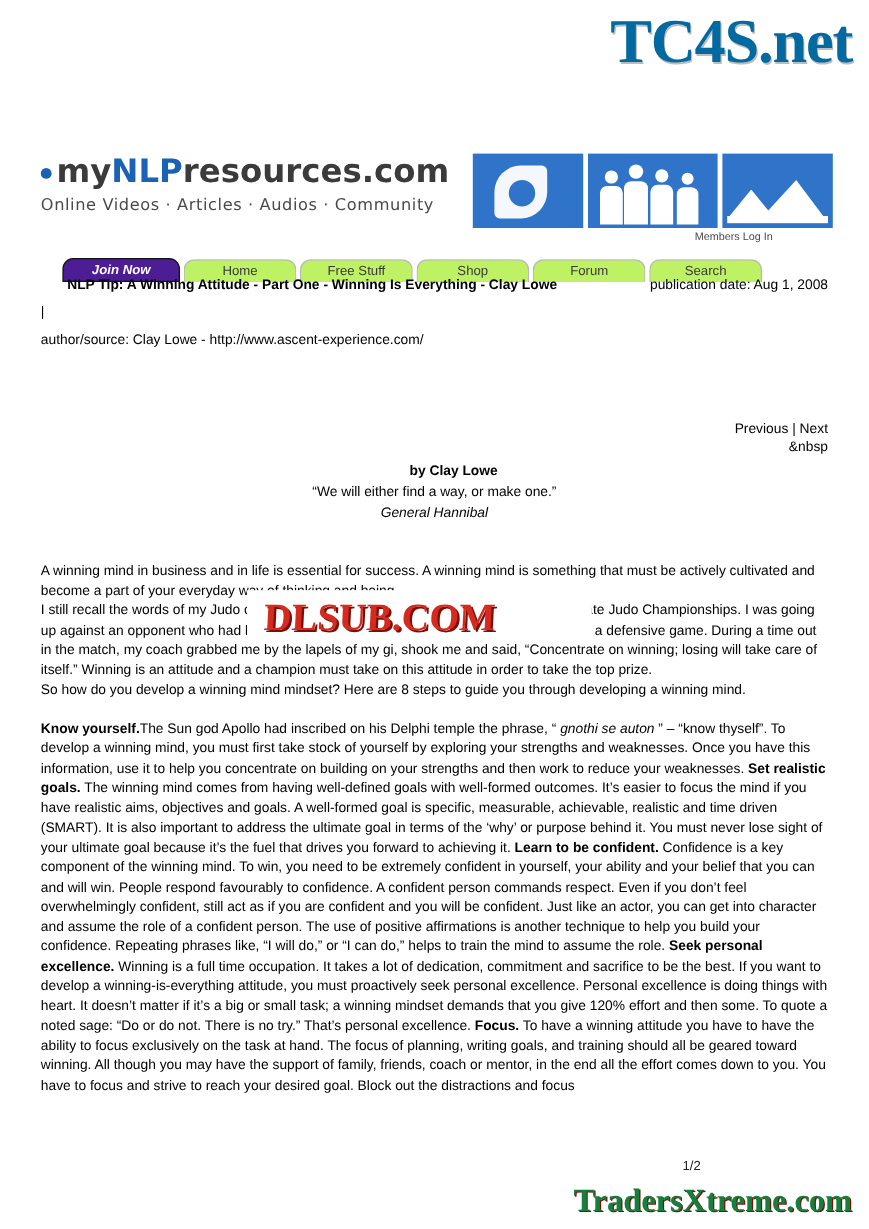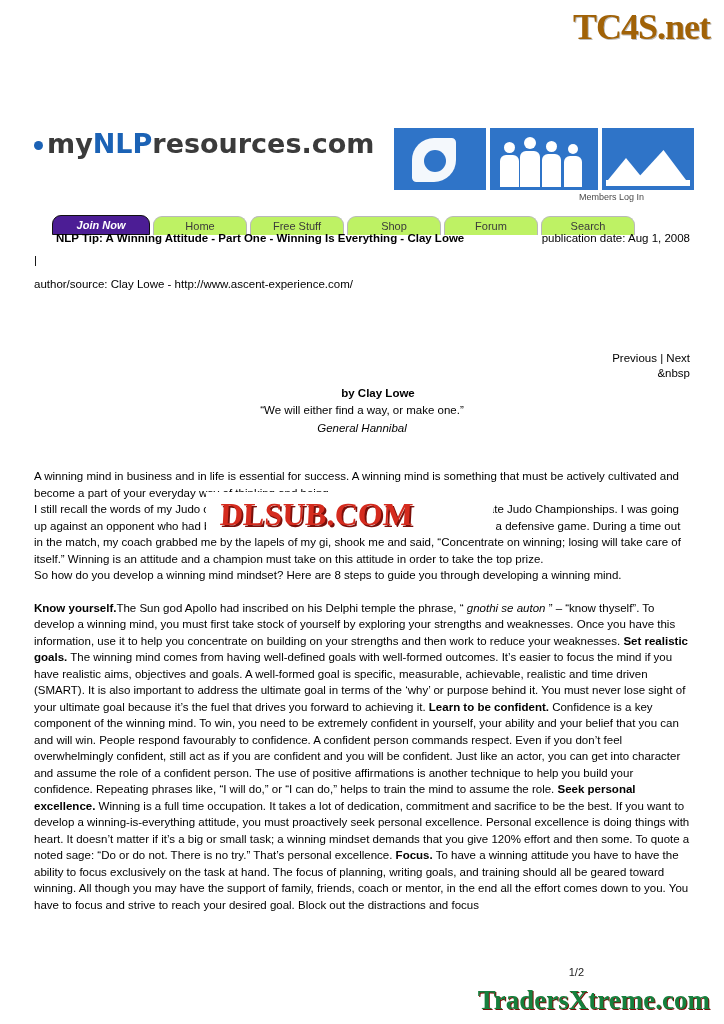--- a/index.html
+++ b/index.html
@@ -16,22 +16,22 @@
     overflow: hidden;
   }
 
   
   .tc4s-watermark {
     position: absolute;
     top: 6px;
     right: 14px;
     font-family: "Liberation Serif", serif;
     font-weight: bold;
-    font-size: 36px;
-    color: #a16207;
+    font-size: 52px;
+    color: #0369a1;
     letter-spacing: -1px;
     text-shadow: 1px 1px 0 #bdbdbd;
   }
 
   
   .banner {
     position: absolute;
     left: 34px;
     top: 128px;
     width: 610px;
@@ -287,20 +287,21 @@
 <body>
 
 <div class="tc4s-watermark">TC4S.net</div>
 
 <div class="banner">
 
   <div class="logo-block">
     <div class="logo-line1">
       <span class="logo-dot"></span><span>my</span><span class="blue">NLP</span><span>resources.com</span>
     </div>
+    <div class="logo-line2">Online Videos · Articles · Audios · Community</div>
   </div>
 
   <div class="banner-images">
     <div class="banner-img">
       <div class="bi-shape swirl1"></div>
       <div class="bi-shape swirl2"></div>
     </div>
     <div class="banner-img wide">
       <div class="head" style="left:14px;top:14px;width:11px;height:11px;"></div>
       <div class="person" style="left:10px;top:27px;width:19px;height:32px;"></div>

